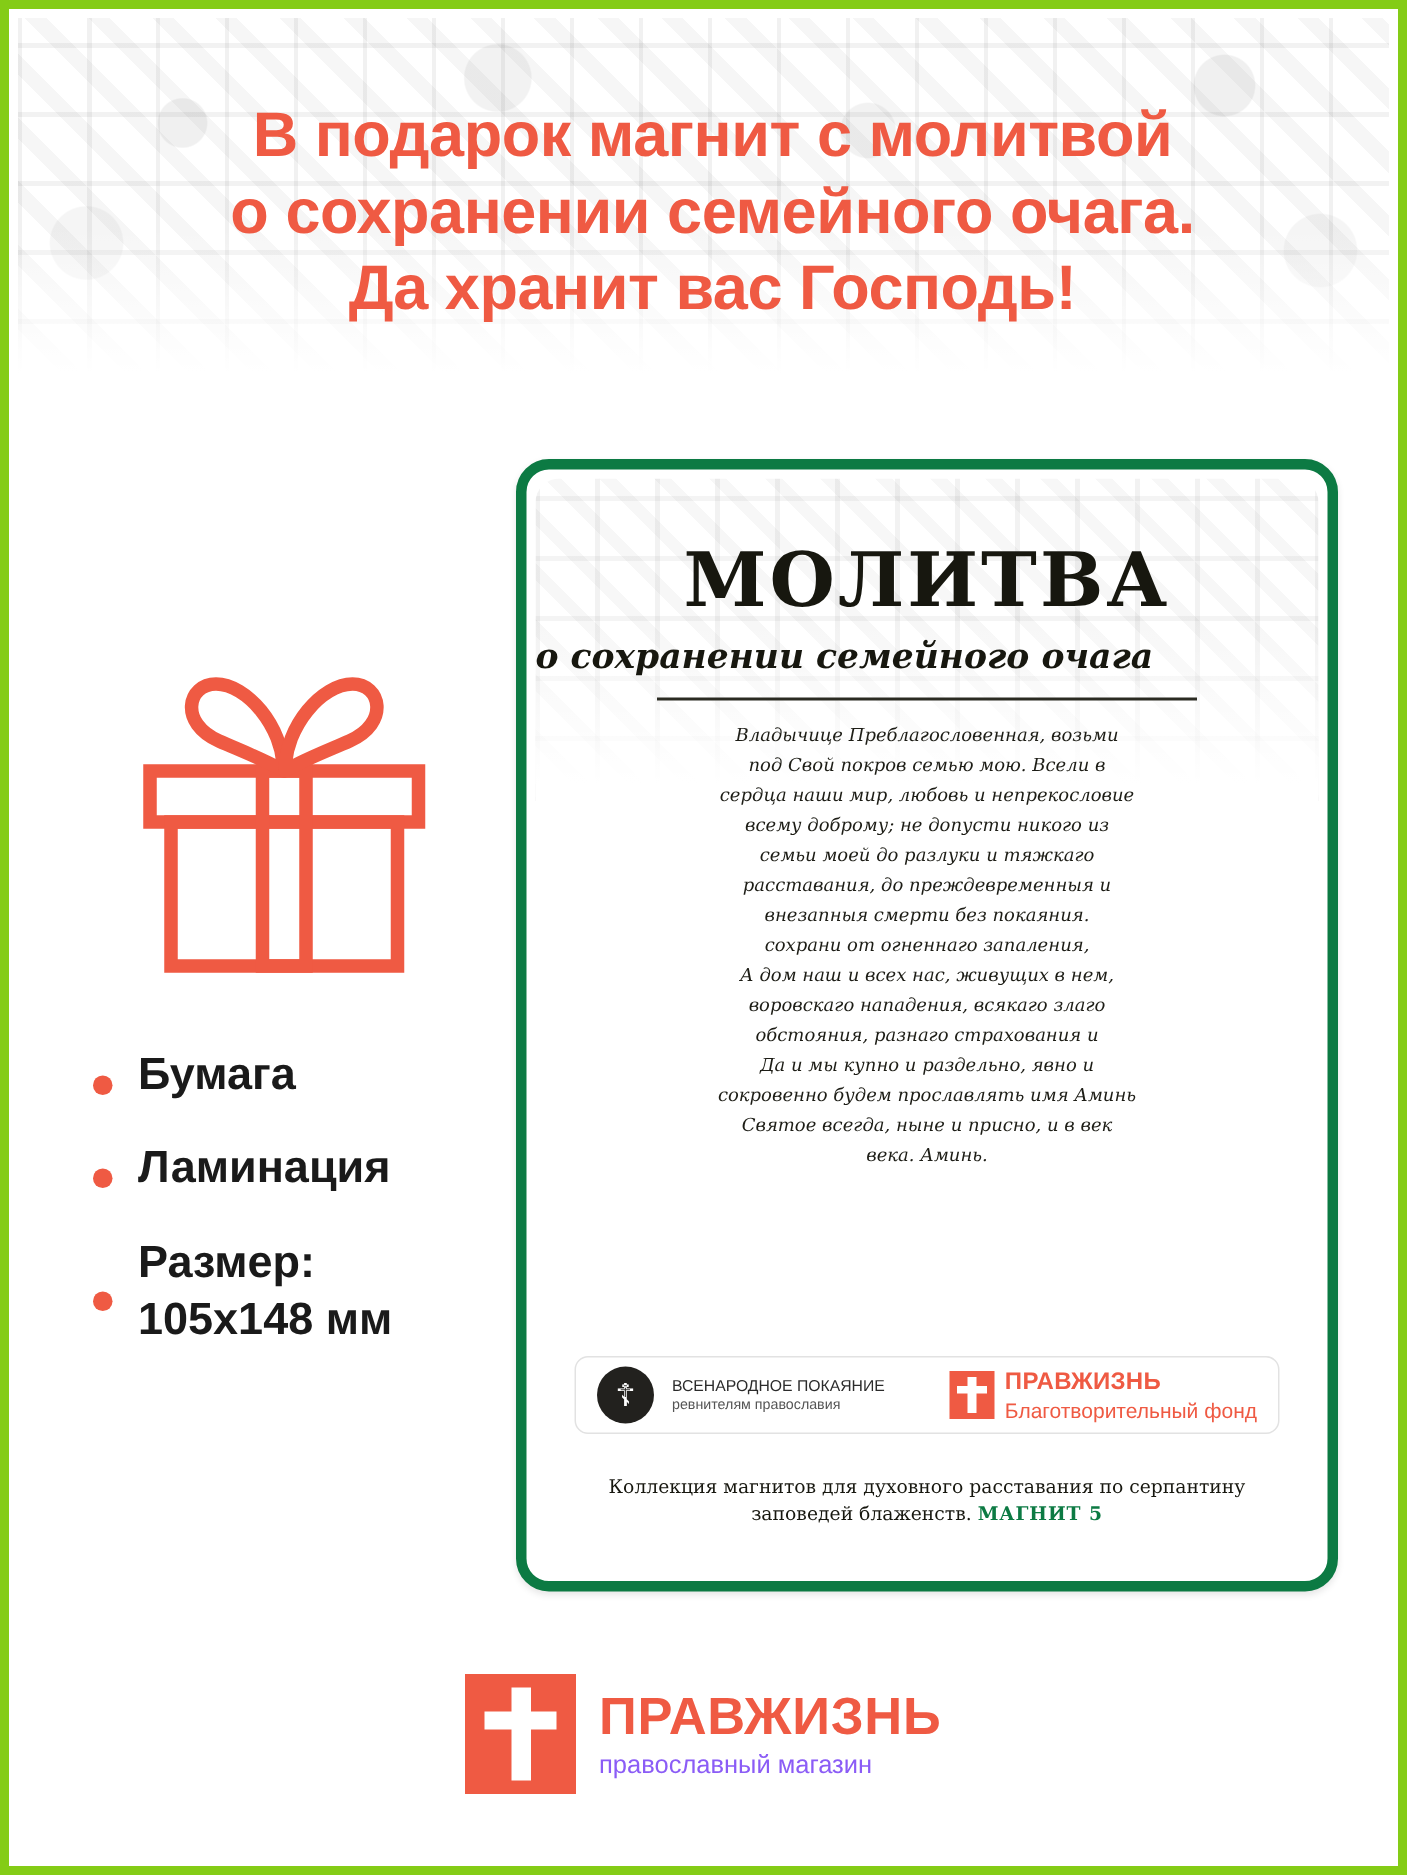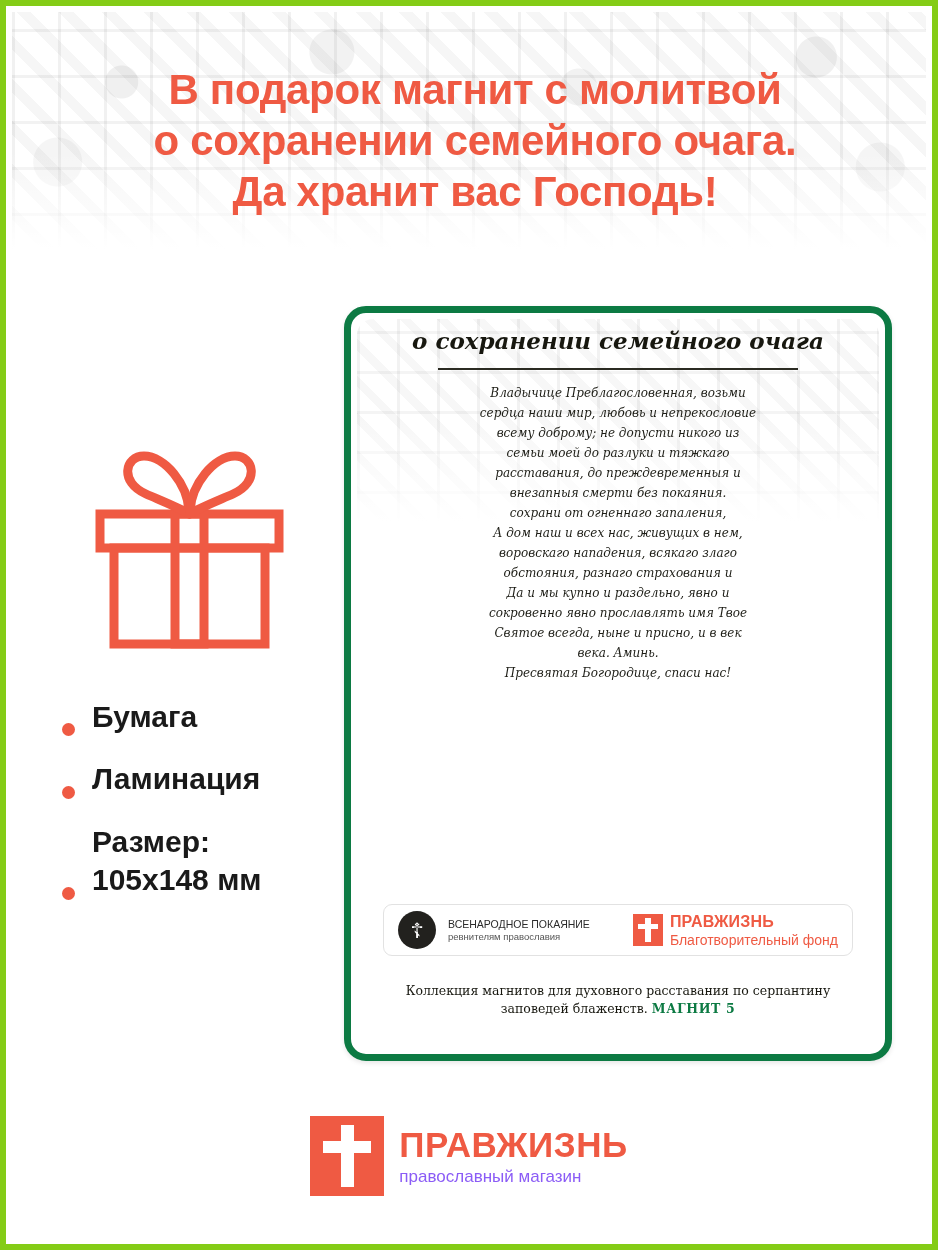--- a/index.html
+++ b/index.html
@@ -85,21 +85,21 @@
     height: 215px;
   }
   .bullets {
     position: absolute;
     left: 56px;
     top: 692px;
     width: 300px;
   }
   .bullet {
     display: flex;
-    align-items: flex-end;
+    align-items: center;
     margin-bottom: 24px;
   }
   .bullet-dot {
     width: 13px;
     height: 13px;
     border-radius: 50%;
     background: #ef5a43;
     margin-top: 12px;
     margin-right: 17px;
     flex: 0 0 auto;
@@ -160,21 +160,20 @@
     margin-top: 38px;
     font-family: "DejaVu Serif", serif;
     font-weight: bold;
     font-size: 50px;
     letter-spacing: 2px;
     color: #17170f;
     z-index: 2;
   }
   .magnet-subtitle {
     position: relative;
-    text-align: center;
     margin-top: 8px;
     font-family: "DejaVu Serif", serif;
     font-style: italic;
     font-weight: bold;
     font-size: 23px;
     color: #17170f;
     z-index: 2;
   }
   .magnet-rule {
     position: relative;
@@ -342,39 +341,40 @@
         <span>Размер:</span><br>
         <span>105x148 мм</span>
       </span>
     </div>
   </div>
 
   <div class="magnet">
     <div class="magnet-inner">
       <div class="magnet-pattern"></div>
 
+      <div class="magnet-title">МОЛИТВА</div>
       <div class="magnet-subtitle">о сохранении семейного очага</div>
       <div class="magnet-rule"></div>
 
       <div class="prayer">
         <p>Владычице Преблагословенная, возьми</p>
+        <p>под Свой покров семью мою. Всели в</p>
         <p>сердца наши мир, любовь и непрекословие</p>
         <p>всему доброму; не допусти никого из</p>
         <p>семьи моей до разлуки и тяжкаго</p>
         <p>расставания, до преждевременныя и</p>
         <p>внезапныя смерти без покаяния.</p>
         <p>сохрани от огненнаго запаления,</p>
         <p>А дом наш и всех нас, живущих в нем,</p>
         <p>воровскаго нападения, всякаго злаго</p>
         <p>обстояния, разнаго страхования и</p>
         <p>Да и мы купно и раздельно, явно и</p>
-        <p>сокровенно явно прославлять имя Твое</p>
+        <p>сокровенно будем прославлять имя Аминь</p>
         <p>Святое всегда, ныне и присно, и в век</p>
         <p>века. Аминь.</p>
-        <p>Пресвятая Богородице, спаси нас!</p>
       </div>
 
       <div class="credits">
         <div class="credit-badge">
             <span>☦</span>
           </div>
         <div class="credit-text">
           <div class="c1">ВСЕНАРОДНОЕ ПОКАЯНИЕ</div>
           <div class="c2">ревнителям православия</div>
         </div>

